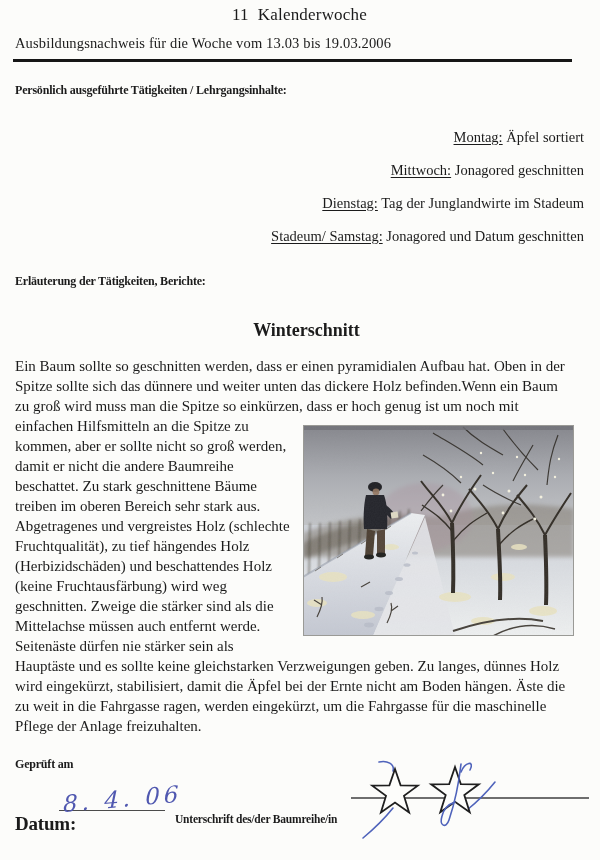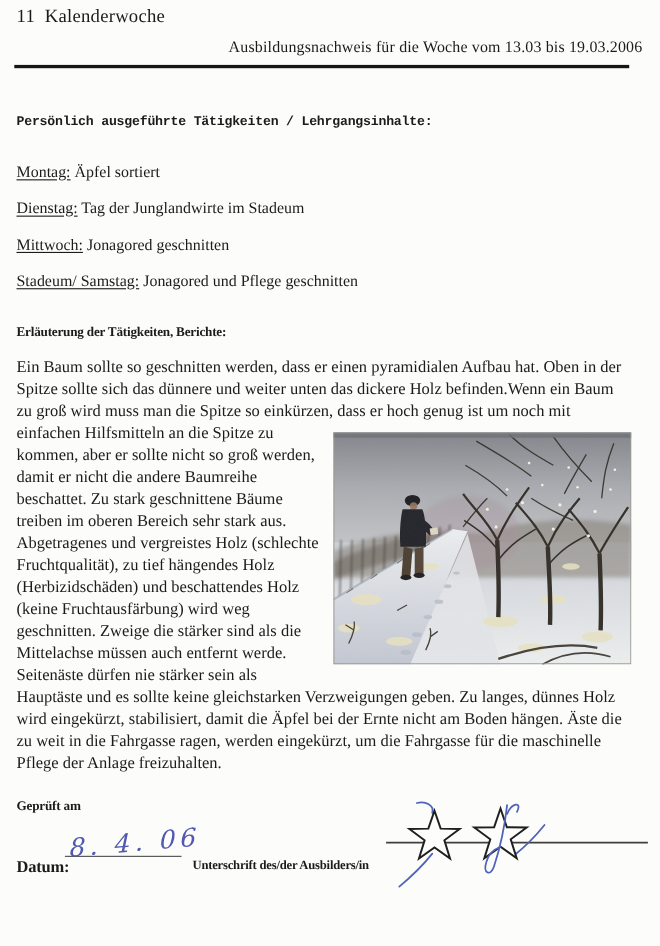--- a/index.html
+++ b/index.html
@@ -9,42 +9,42 @@
     font-family:"Liberation Serif", serif;
     color:#1b1b1b;
   }
   .sheet{
     box-sizing:border-box;position:relative;
     width:600px;height:860px;
     background:#fcfcfa;
     padding:5px 16px 0 15px;
   }
   
-  .week-line{font-size:17px;letter-spacing:.2px;}
+  .week-line{font-size:17px;letter-spacing:.2px;text-align:center;}
   .wk-num{margin-right:9px;}
-  .doc-title{font-size:14.5px;margin-top:10px;letter-spacing:.15px;text-align:right;}
+  .doc-title{font-size:14.5px;margin-top:10px;letter-spacing:.15px;}
   .rule{height:2.5px;background:#161616;margin:7px 0 0 -2px;width:559px;}
   
   .form-label{font-size:12px;font-weight:bold;letter-spacing:-.2px;margin-top:21px;}
-  .lbl-activities{margin-top:42px;font-family:Liberation Mono, monospace;}
-  
-  .day-row{font-size:14.5px;line-height:20px;margin-top:13px;}
+  .lbl-activities{margin-top:21px;}
+  
+  .day-row{font-size:14.5px;line-height:20px;margin-top:13px;text-align:right;}
   .day-row.first{margin-top:29px;}
   .day-label{text-decoration:underline;text-underline-offset:2px;}
   .lbl-report{margin-top:28px;}
   
   .report-title{font-size:18px;font-weight:bold;text-align:center;margin:31px 0 0 0;padding-left:14px;}
   .report-body{font-size:15px;line-height:20px;margin:15px 12px 0 0;width:559px;}
   .photo{float:right;width:271px;height:211px;margin:9px 0 12px 9px;}
   .photo svg{display:block;width:271px;height:211px;}
   
   .footer{clear:none;margin-top:4px;position:relative;height:96px;}
   .checked{font-size:12px;}
   .sig-row{position:relative;height:58px;margin-top:2px;}
-  .date-label{position:absolute;left:0;top:18px;font-size:15px;}
+  .date-label{position:absolute;left:0;top:18px;font-size:19px;}
   .date-field{position:absolute;left:44px;top:2px;width:106px;height:34px;border-bottom:1.7px solid #4b4b4b;}
   .hand-date{
     position:absolute;left:4px;bottom:-7px;
     font-size:23px;color:#5058b0;white-space:nowrap;
     font-family:"DejaVu Serif", serif;font-style:italic;letter-spacing:4px;
     transform:rotate(-5deg) skewX(-6deg);transform-origin:left bottom;
   }
   .sig-label{position:absolute;left:160px;top:18px;font-size:11.5px;}
   .sig-field{position:absolute;left:334px;top:-16px;width:242px;height:88px;}
   .sig-field svg{display:block;width:242px;height:88px;overflow:visible;}
@@ -62,34 +62,35 @@
 
   <div class="rule"></div>
 
   <div class="form-label lbl-activities">Persönlich ausgeführte Tätigkeiten / Lehrgangsinhalte:</div>
 
   <div class="day-row first">
     <span class="day-label">Montag:</span>
     <span class="day-text">Äpfel sortiert</span>
   </div>
   <div class="day-row">
+    <span class="day-label">Mittwoch:</span>
+    <span class="day-text">Jonagored geschnitten</span>
+  </div>
+  <div class="day-row">
     <span class="day-label">Dienstag:</span>
     <span class="day-text">Tag der Junglandwirte im Stadeum</span>
   </div>
   <div class="day-row">
-    <span class="day-label">Mittwoch:</span>
-    <span class="day-text">Jonagored geschnitten</span>
-  </div>
-  <div class="day-row">
     <span class="day-label">Stadeum/ Samstag:</span>
-    <span class="day-text">Jonagored und Pflege geschnitten</span>
+    <span class="day-text">Jonagored und Datum geschnitten</span>
   </div>
 
   <div class="form-label lbl-report">Erläuterung der Tätigkeiten, Berichte:</div>
 
+  <h2 class="report-title">Winterschnitt</h2>
 
   <p class="report-body"><span>Ein Baum sollte so geschnitten werden, dass er einen pyramidialen Aufbau hat. Oben in der Spitze sollte sich das dünnere und weiter unten das dickere Holz befinden.Wenn ein Baum zu groß wird muss man die Spitze so einkürzen, dass</span>
     <span class="photo">
       <svg viewBox="0 0 271 211" xmlns="http://www.w3.org/2000/svg">
         <defs>
           <linearGradient id="skyG" x1="0" y1="0" x2="0" y2="1">
             <stop offset="0" stop-color="#84858b"></stop>
               <stop offset="0.45" stop-color="#abadb2"></stop>
               <stop offset="1" stop-color="#c9cbcd"></stop>
           </linearGradient>
@@ -223,21 +224,21 @@
     </span>
     <span>er hoch genug ist um noch mit einfachen Hilfsmitteln an die Spitze zu kommen, aber er sollte nicht so groß werden, damit er nicht die andere Baumreihe beschattet. Zu stark geschnittene Bäume treiben im oberen Bereich sehr stark aus. Abgetragenes und vergreistes Holz (schlechte Fruchtqualität), zu tief hängendes Holz (Herbizidschäden) und beschattendes Holz (keine Fruchtausfärbung) wird weg geschnitten. Zweige die stärker sind als die Mittelachse müssen auch entfernt werde. Seitenäste dürfen nie stärker sein als Hauptäste und es sollte keine gleichstarken Verzweigungen geben. Zu langes, dünnes Holz wird eingekürzt, stabilisiert, damit die Äpfel bei der Ernte nicht am Boden hängen. Äste die zu weit in die Fahrgasse ragen, werden eingekürzt, um die Fahrgasse für die maschinelle Pflege der Anlage freizuhalten.</span></p>
 
   <div class="footer">
     <div class="checked form-label">Geprüft am</div>
     <div class="sig-row">
       <span class="date-label form-label">Datum:</span>
       <span class="date-field">
         <span class="hand-date">8. 4. 06</span>
       </span>
-      <span class="sig-label form-label">Unterschrift des/der Ausbilders/in</span>
+      <span class="sig-label form-label">Unterschrift des/der Baumreihe/in</span>
       <span class="sig-field">
         <svg viewBox="0 0 242 88" xmlns="http://www.w3.org/2000/svg">
           <path d="M2,40 H240" stroke="#3f3f3f" stroke-width="1.7" fill="none"></path>
           <g stroke="#4f63bb" stroke-width="1.6" fill="none" stroke-linecap="round">
             <path d="M44,50 C36,60 26,70 14,80"></path>
             <path d="M30,4 C38,2 46,6 44,13"></path>
             <path d="M118,52 C128,44 138,34 146,24"></path>
           </g>
           <polygon points="46,11 51.6,27.3 68.8,27.6 55,37.9 60.1,54.4 46,44.5 31.9,54.4 37,37.9 23.2,27.6 40.4,27.3" fill="#fdfdfb" stroke="#1f1f1f" stroke-width="1.8"></polygon>
           <polygon points="106,9 111.8,26.1 129.8,26.3 115.3,37 120.7,54.2 106,43.8 91.3,54.2 96.7,37 82.2,26.3 100.2,26.1" fill="#fdfdfb" stroke="#1f1f1f" stroke-width="1.8"></polygon>

